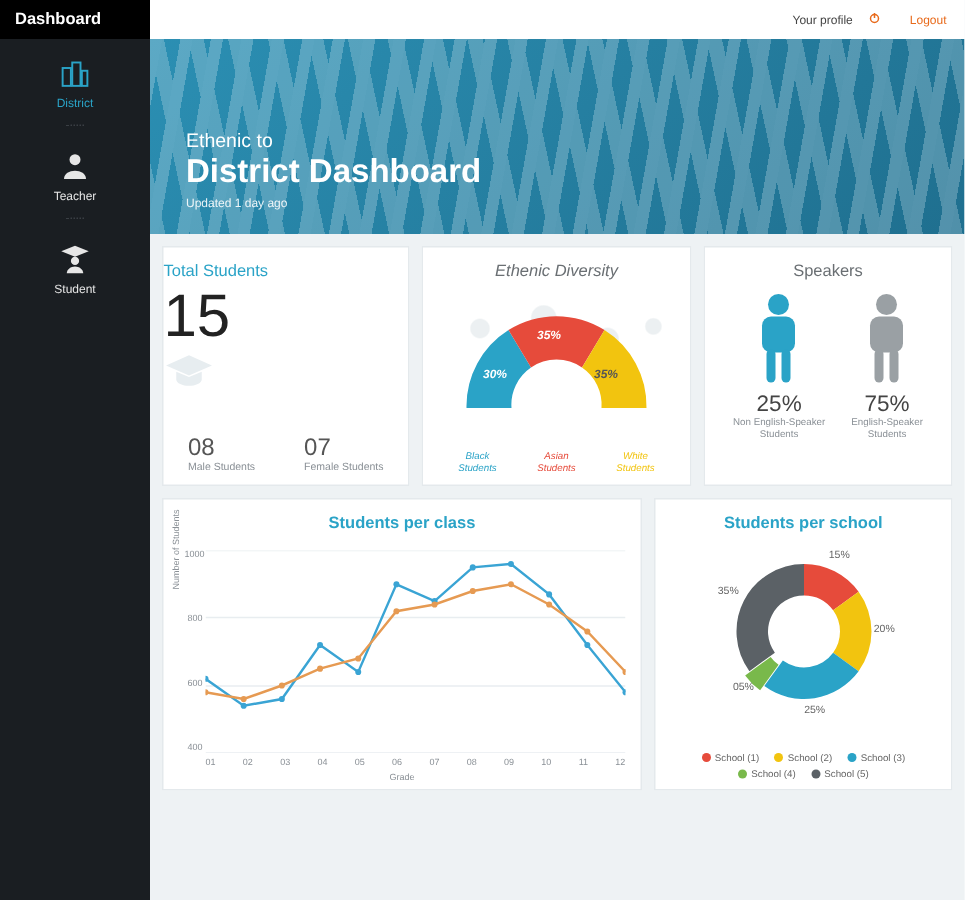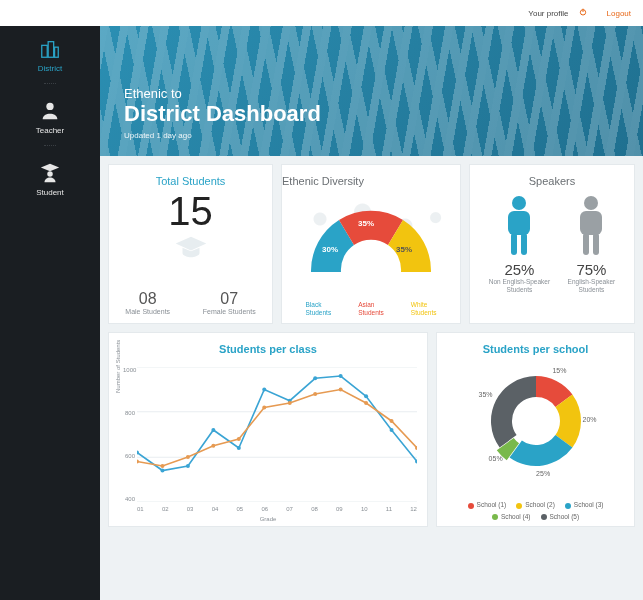--- a/index.html
+++ b/index.html
@@ -18,22 +18,22 @@
   .hero { height: 130px; margin: 0 0 8px 0; background: linear-gradient(135deg, #2b8fb3, #1f6f8f); position: relative; overflow: hidden; }
   .hero .bg { position: absolute; inset: 0; opacity: .28; background:
     repeating-linear-gradient(100deg, #d9ecf3 0 8px, transparent 8px 20px),
     repeating-linear-gradient(78deg, #cfe6ee 0 10px, transparent 10px 26px); }
   .hero .txt { position: absolute; left: 24px; bottom: 16px; color: #fff; }
   .hero .w { font-size: 13px; font-weight: 300; }
   .hero h1 { font-size: 22px; font-weight: 600; }
   .hero .up { font-size: 8px; opacity: .9; margin-top: 4px; }
   .row { display: flex; gap: 8px; padding: 0 8px 8px; }
   .card { background: #fff; border: 1px solid #e4e9ec; }
-  .c-total { flex: 0 0 165px; height: 160px; text-align: center; position: relative; }
-  .c-eth   { flex: 0 0 180px; height: 160px; position: relative; }
+  .c-total { flex: 0 0 165px; height: 160px; position: relative; }
+  .c-eth   { flex: 0 0 180px; height: 160px; text-align: center; position: relative; font-style: italic; }
   .c-spk   { flex: 1; height: 160px; text-align: center; position: relative; }
   .card h3 { font-size: 11px; font-weight: 400; padding-top: 10px; }
   .c-total h3 { color: #2aa3c7; }
   .c-eth h3, .c-spk h3 { color: #6a6f73; }
   .big { font-size: 40px; font-weight: 300; color: #222; line-height: 1; margin-top: 4px; }
   .grad-icon { color: #e7edf0; margin-top: 4px; }
   .grad-icon svg { width: 34px; height: 24px; }
   .mf { display: flex; justify-content: space-around; position: absolute; left: 0; right: 0; bottom: 8px; }
   .mf .n { font-size: 16px; color: #555; font-weight: 300; }
   .mf .l { font-size: 7px; color: #8a9096; }
@@ -62,20 +62,21 @@
   .ticks-y { position:absolute; left:14px; top:34px; bottom:24px; display:flex; flex-direction:column; justify-content:space-between; font-size:6px; color:#8a9096; text-align:right; width:12px;}
   .pie-wrap { position:relative; width:120px; height:120px; margin: 6px auto 0;}
   .pie-lbl { position:absolute; font-size:7px; color:#666;}
   .pie-leg { position:absolute; left:8px; right:8px; bottom:6px; font-size:6.5px; color:#666; display:flex; flex-wrap:wrap; gap:4px 10px; justify-content:center;}
   .dot{display:inline-block;width:6px;height:6px;border-radius:50%;margin-right:3px;vertical-align:middle;}
 </style>
 </head>
 <body>
 
 <div class="top-bar">
+  <div class="brand">Dashboard</div>
   <div class="top-right">
     <a style="color:#444;text-decoration:none;cursor:pointer;">Your profile</a>
     <a class="logout">
       <span>
         <svg viewBox="0 0 24 24" fill="none" stroke="#e86a1b" stroke-width="3">
             <circle cx="12" cy="13" r="8"></circle>
             <line x1="12" y1="2" x2="12" y2="12"></line>
           </svg>
       </span>
       <span>Logout</span>

